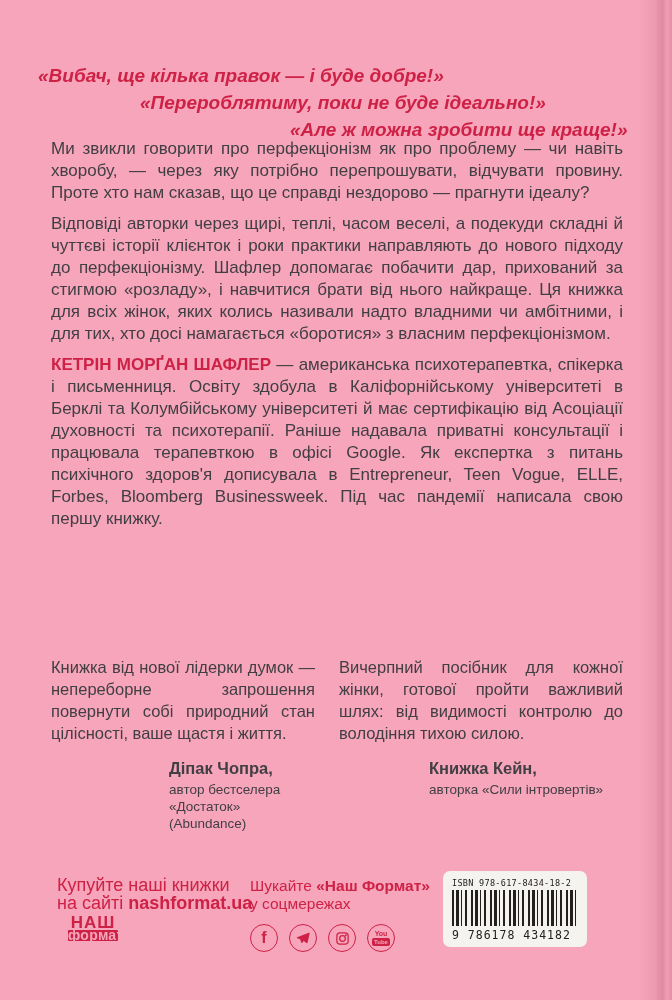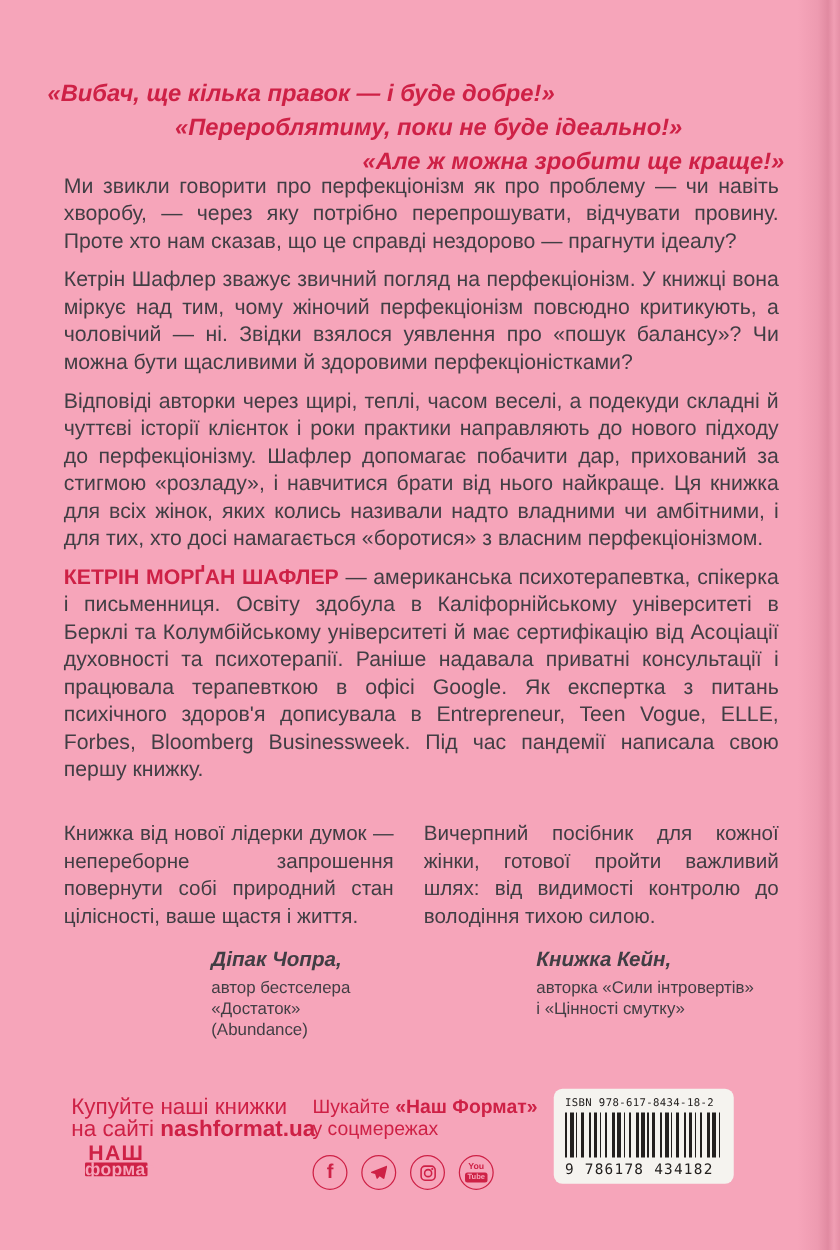--- a/index.html
+++ b/index.html
@@ -24,21 +24,21 @@
   
   .endorsements{position:absolute;left:51px;top:656px;width:572px;display:flex;gap:24px;
     color:var(--text,#413e44);}
   .endorse{font-size:16.5px;line-height:22px;}
   .endorse .equote{margin:0;text-align:justify;}
   .col1{width:264px;}
   .col2{width:284px;}
   .attr{margin-top:14px;font-size:13.5px;line-height:17px;}
   .col1 .attr{margin-left:118px;}
   .col2 .attr{margin-left:90px;}
-  .attr-name{font-size:16.5px;font-weight:bold;line-height:20px;margin-bottom:3px;font-style:italic;}
+  .attr-name{font-size:16.5px;font-weight:bold;line-height:20px;margin-bottom:3px;}
 
   
   .buy{position:absolute;left:57px;top:877px;color:var(--accent,#ce2146);
     font-size:18px;line-height:17.5px;}
   .buy b,.social b{font-weight:bold;}
   .logo{position:absolute;left:68px;top:916px;width:50px;text-align:center;}
   .logo-top{color:var(--accent,#ce2146);font-weight:900;font-size:17px;line-height:13px;
     letter-spacing:1px;}
   .logo-bottom{background:var(--accent,#ce2146);color:var(--background,#f6a5ba);
     font-weight:bold;font-size:14px;line-height:11px;margin-top:1px;border-radius:1px;
@@ -81,40 +81,38 @@
 <div>
 
   <div class="quotes">
     <div class="q q1">«Вибач, ще кілька правок — і буде добре!»</div>
     <div class="q q2">«Перероблятиму, поки не буде ідеально!»</div>
     <div class="q q3">«Але ж можна зробити ще краще!»</div>
   </div>
 
   <div class="description">
     <p>Ми звикли говорити про перфекціонізм як про проблему — чи навіть хворобу, — через яку потрібно перепрошувати, відчувати провину. Проте хто нам сказав, що це справді нездорово — прагнути ідеалу?</p>
-    <p>Кетрін Шафлер зважує звичний погляд на перфекціонізм. У книжці вона міркує над тим, чому жіночий перфекціонізм повсюдно критикують, а чоловічий — ні. Звідки взялося уявлення про «пошук балансу»? Чи можна бути щасливими й здоровими перфекціоністками?</p>
     <p>Відповіді авторки через щирі, теплі, часом веселі, а подекуди складні й чуттєві історії клієнток і роки практики направляють до нового підходу до перфекціонізму. Шафлер допомагає побачити дар, прихований за стигмою «розладу», і навчитися брати від нього найкраще. Ця книжка для всіх жінок, яких колись називали надто владними чи амбітними, і для тих, хто досі намагається «боротися» з власним перфекціонізмом.</p>
     <p><span class="author-name">КЕТРІН МОРҐАН ШАФЛЕР</span><span> — американська психотерапевтка, спікерка і письменниця. Освіту здобула в Каліфорнійському університеті в Берклі та Колумбійському університеті й має сертифікацію від Асоціації духовності та психотерапії. Раніше надавала приватні консультації і працювала терапевткою в офісі Google. Як експертка з питань психічного здоров'я дописувала в Entrepreneur, Teen Vogue, ELLE, Forbes, Bloomberg Businessweek. Під час пандемії написала свою першу книжку.</span></p>
   </div>
 
   <div class="endorsements">
     <div class="endorse col1">
       <p class="equote">Книжка від нової лідерки думок — непереборне запрошення повернути собі природний стан цілісності, ваше щастя і життя.</p>
       <div class="attr">
         <div class="attr-name">Діпак Чопра,</div>
         <div class="attr-cred">автор бестселера</div>
         <div class="attr-cred">«Достаток» (Abundance)</div>
       </div>
     </div>
     <div class="endorse col2">
       <p class="equote">Вичерпний посібник для кожної жінки, готової пройти важливий шлях: від видимості контролю до володіння тихою силою.</p>
       <div class="attr">
         <div class="attr-name">Книжка Кейн,</div>
         <div class="attr-cred">авторка «Сили інтровертів»</div>
-        <div class="attr-cred">і «Цінності смутку»</div>
       </div>
     </div>
   </div>
 
   <div class="buy">
     <div>Купуйте наші книжки</div>
     <div><span>на сайті </span><b>nashformat.ua</b></div>
   </div>
 
   <div class="logo">

